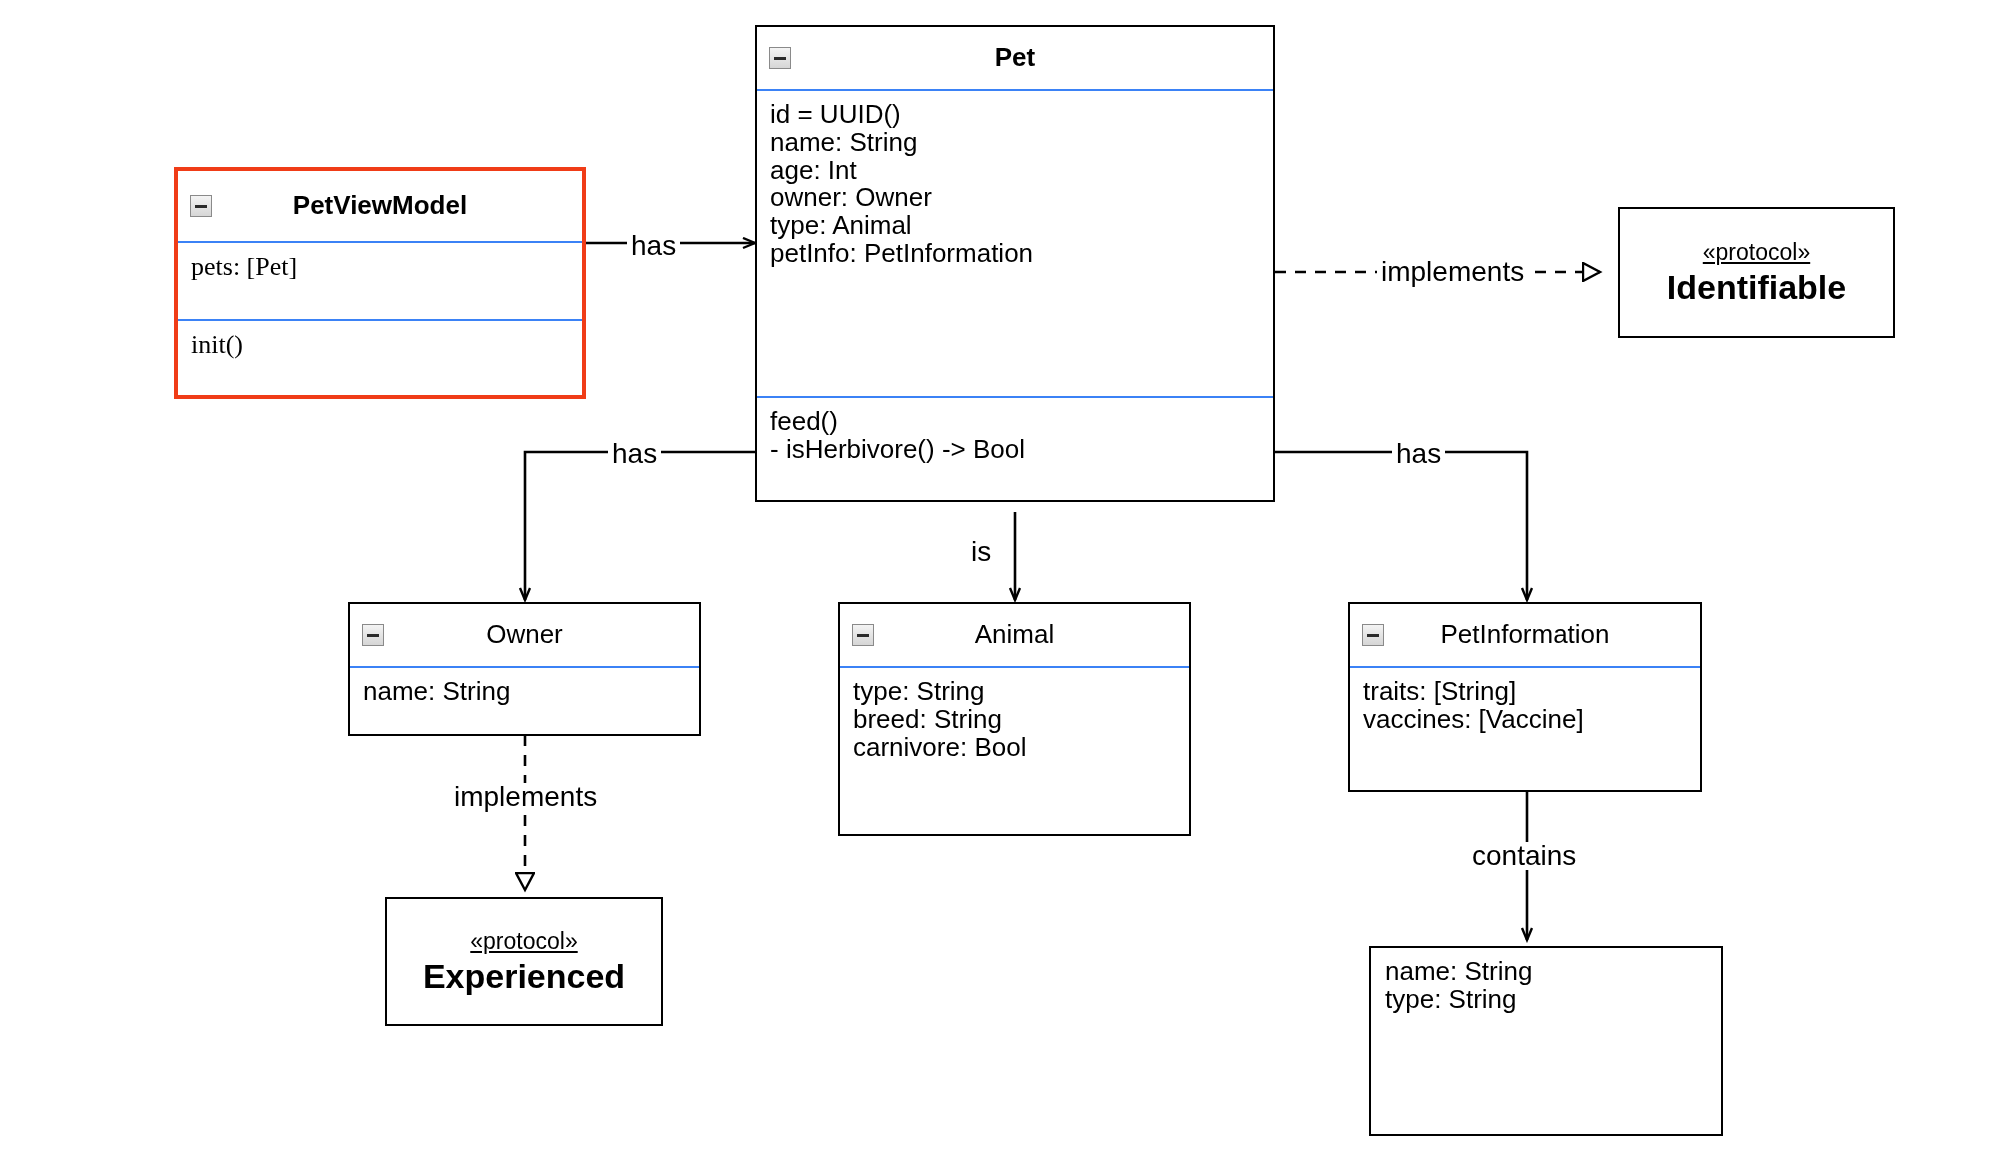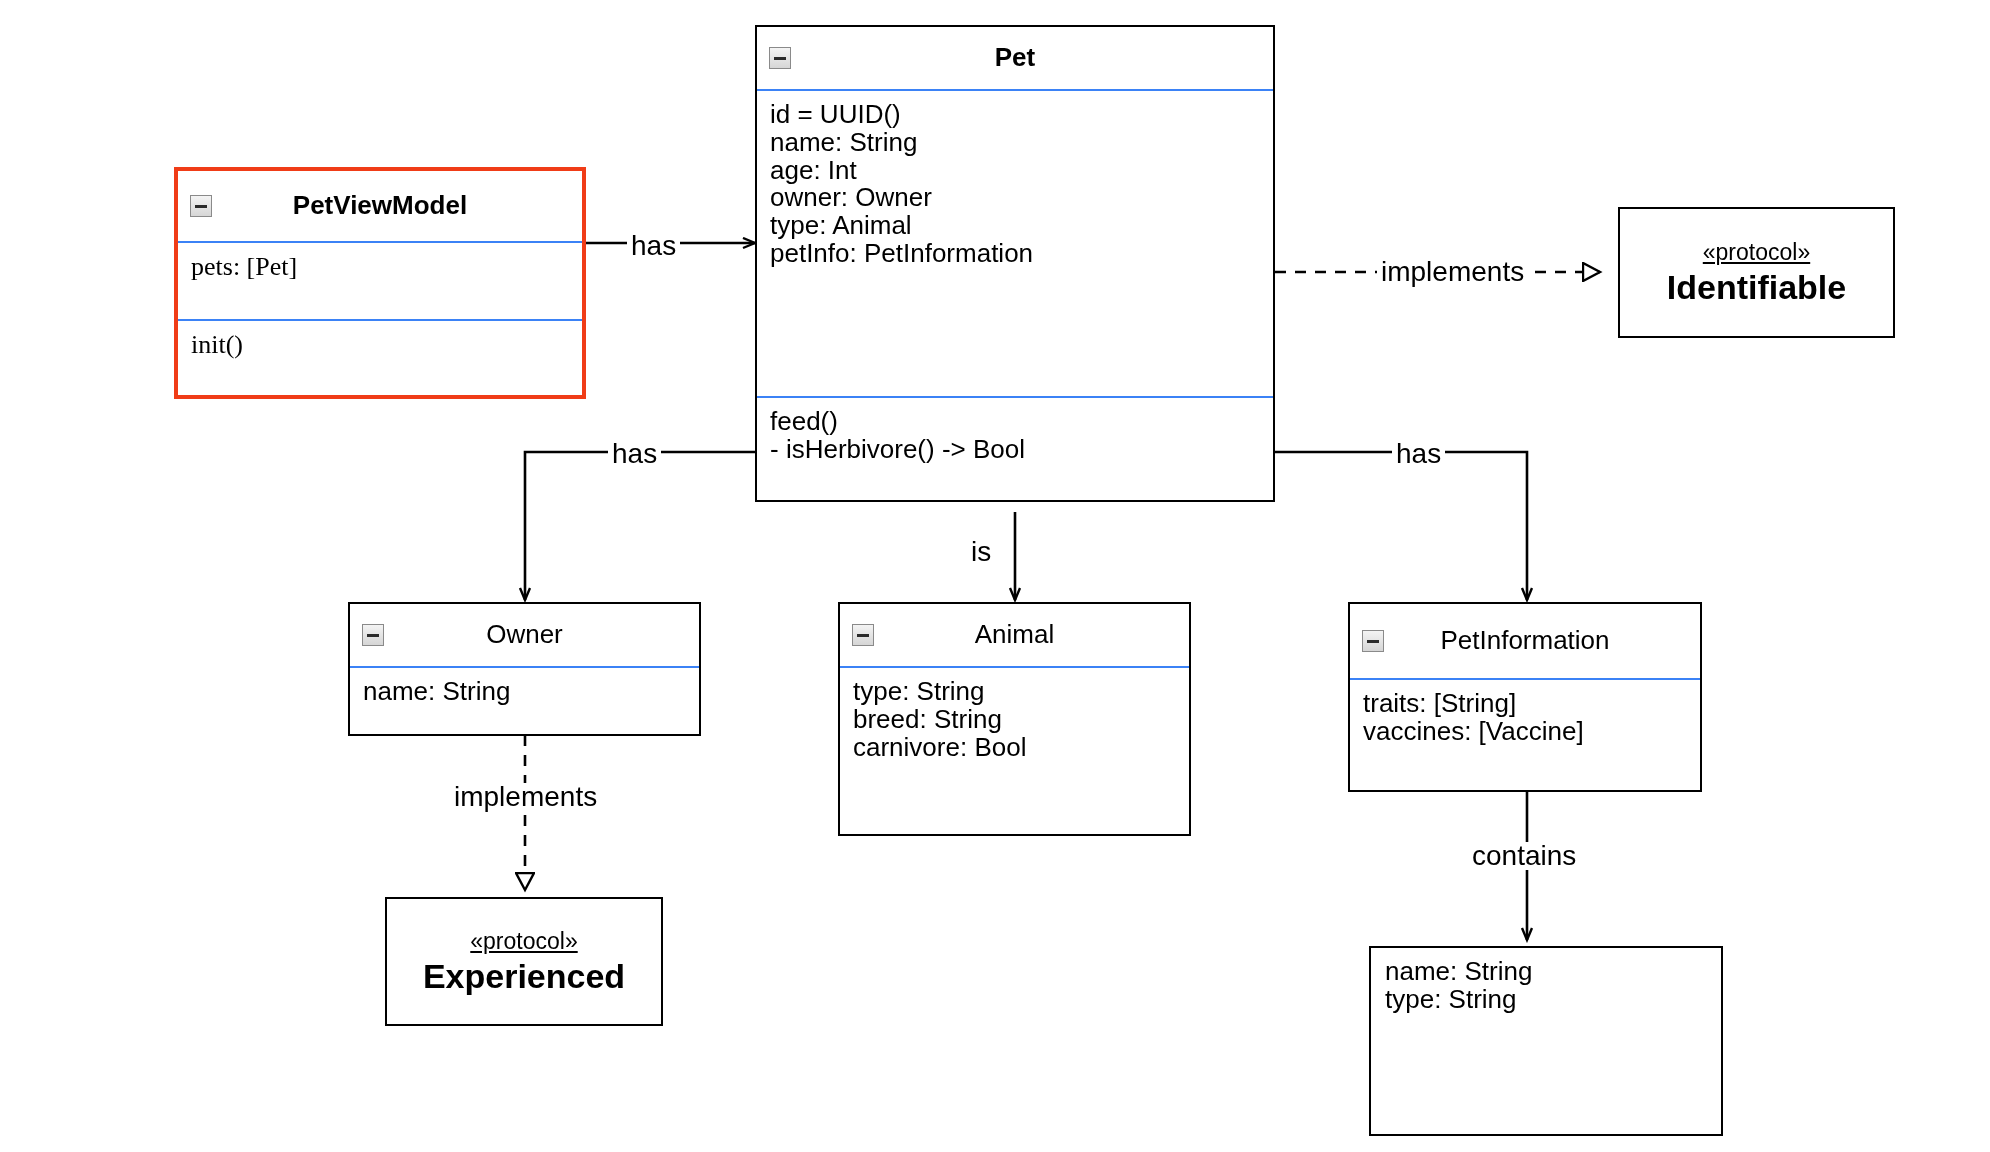--- a/index.html
+++ b/index.html
@@ -234,21 +234,21 @@
       <span class="class-title plain">Animal</span>
     </div>
     <div class="compartment members" style="height:170px;">
       <span class="member-line">type: String</span>
       <span class="member-line">breed: String</span>
       <span class="member-line">carnivore: Bool</span>
     </div>
   </div>
 
   <div class="uml-box" style="left:1348px; top:602px; width:354px; height:190px;">
-    <div class="compartment title-compartment" style="height:74px;">
+    <div class="compartment title-compartment" style="height:62px;">
       <span class="collapse-icon"></span>
       <span class="class-title plain">PetInformation</span>
     </div>
     <div class="compartment members" style="height:126px;">
       <span class="member-line">traits: [String]</span>
       <span class="member-line">vaccines: [Vaccine]</span>
     </div>
   </div>
 
   <div class="uml-box" style="left:385px; top:897px; width:278px; height:129px;">

